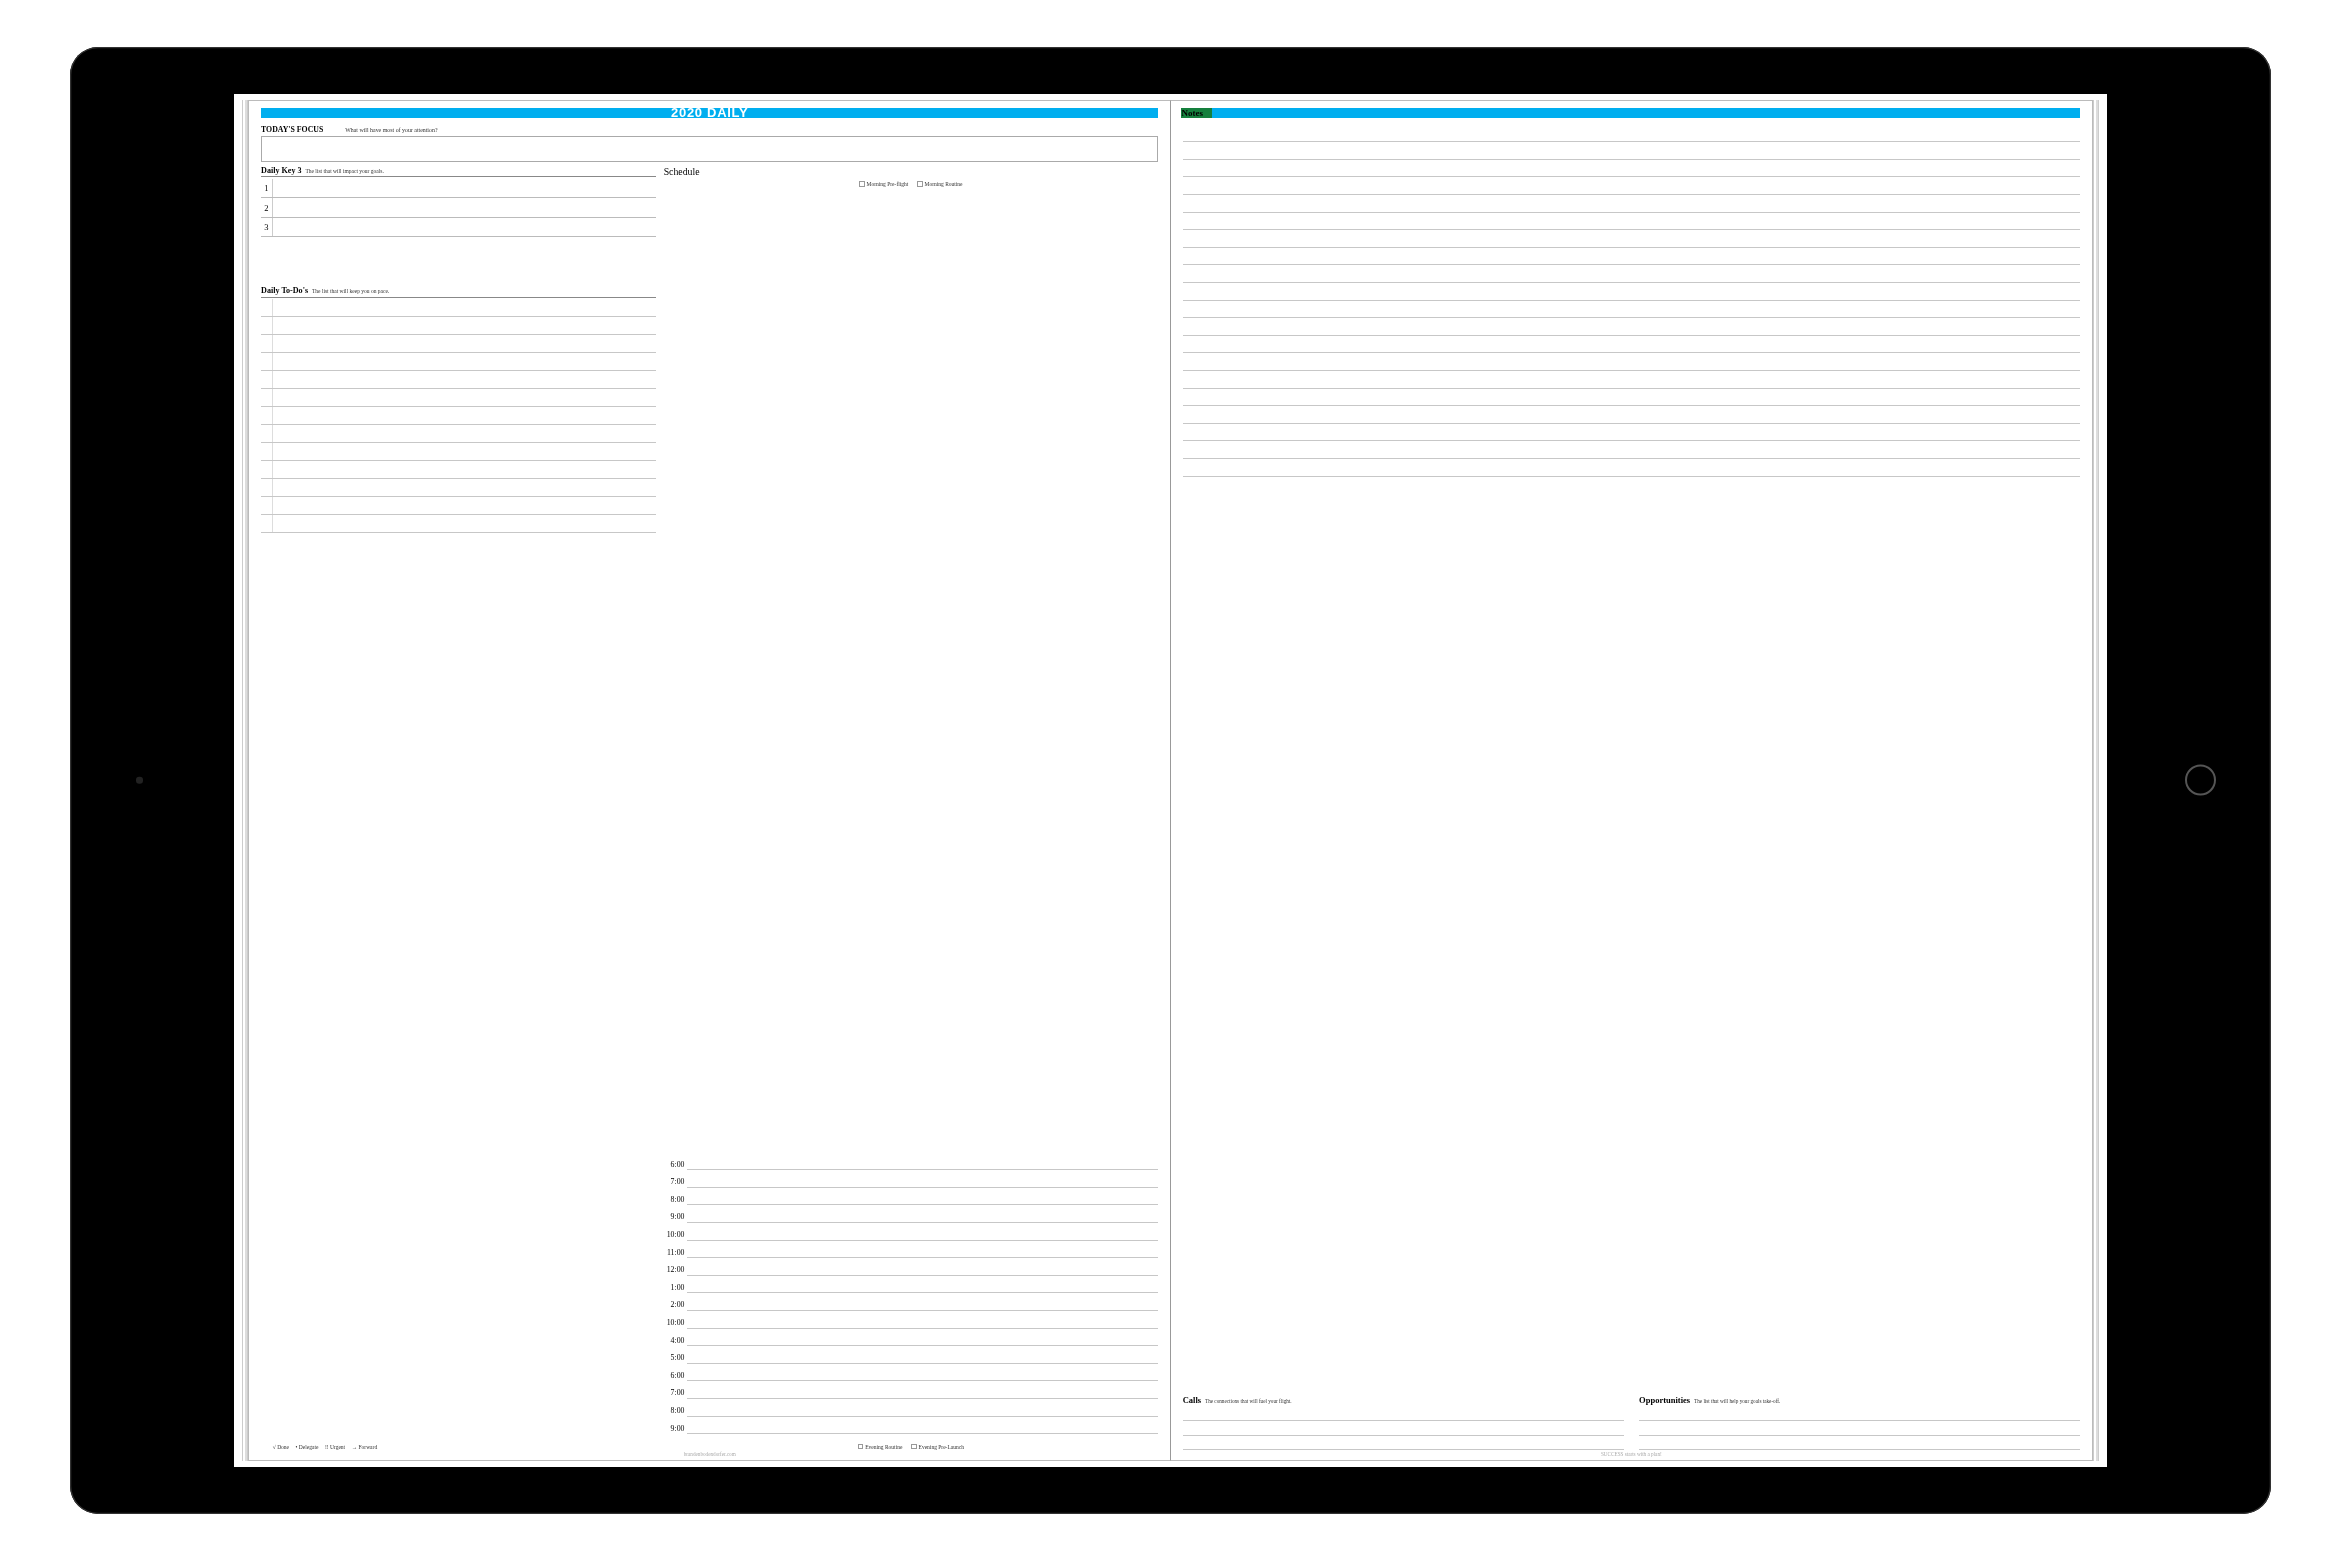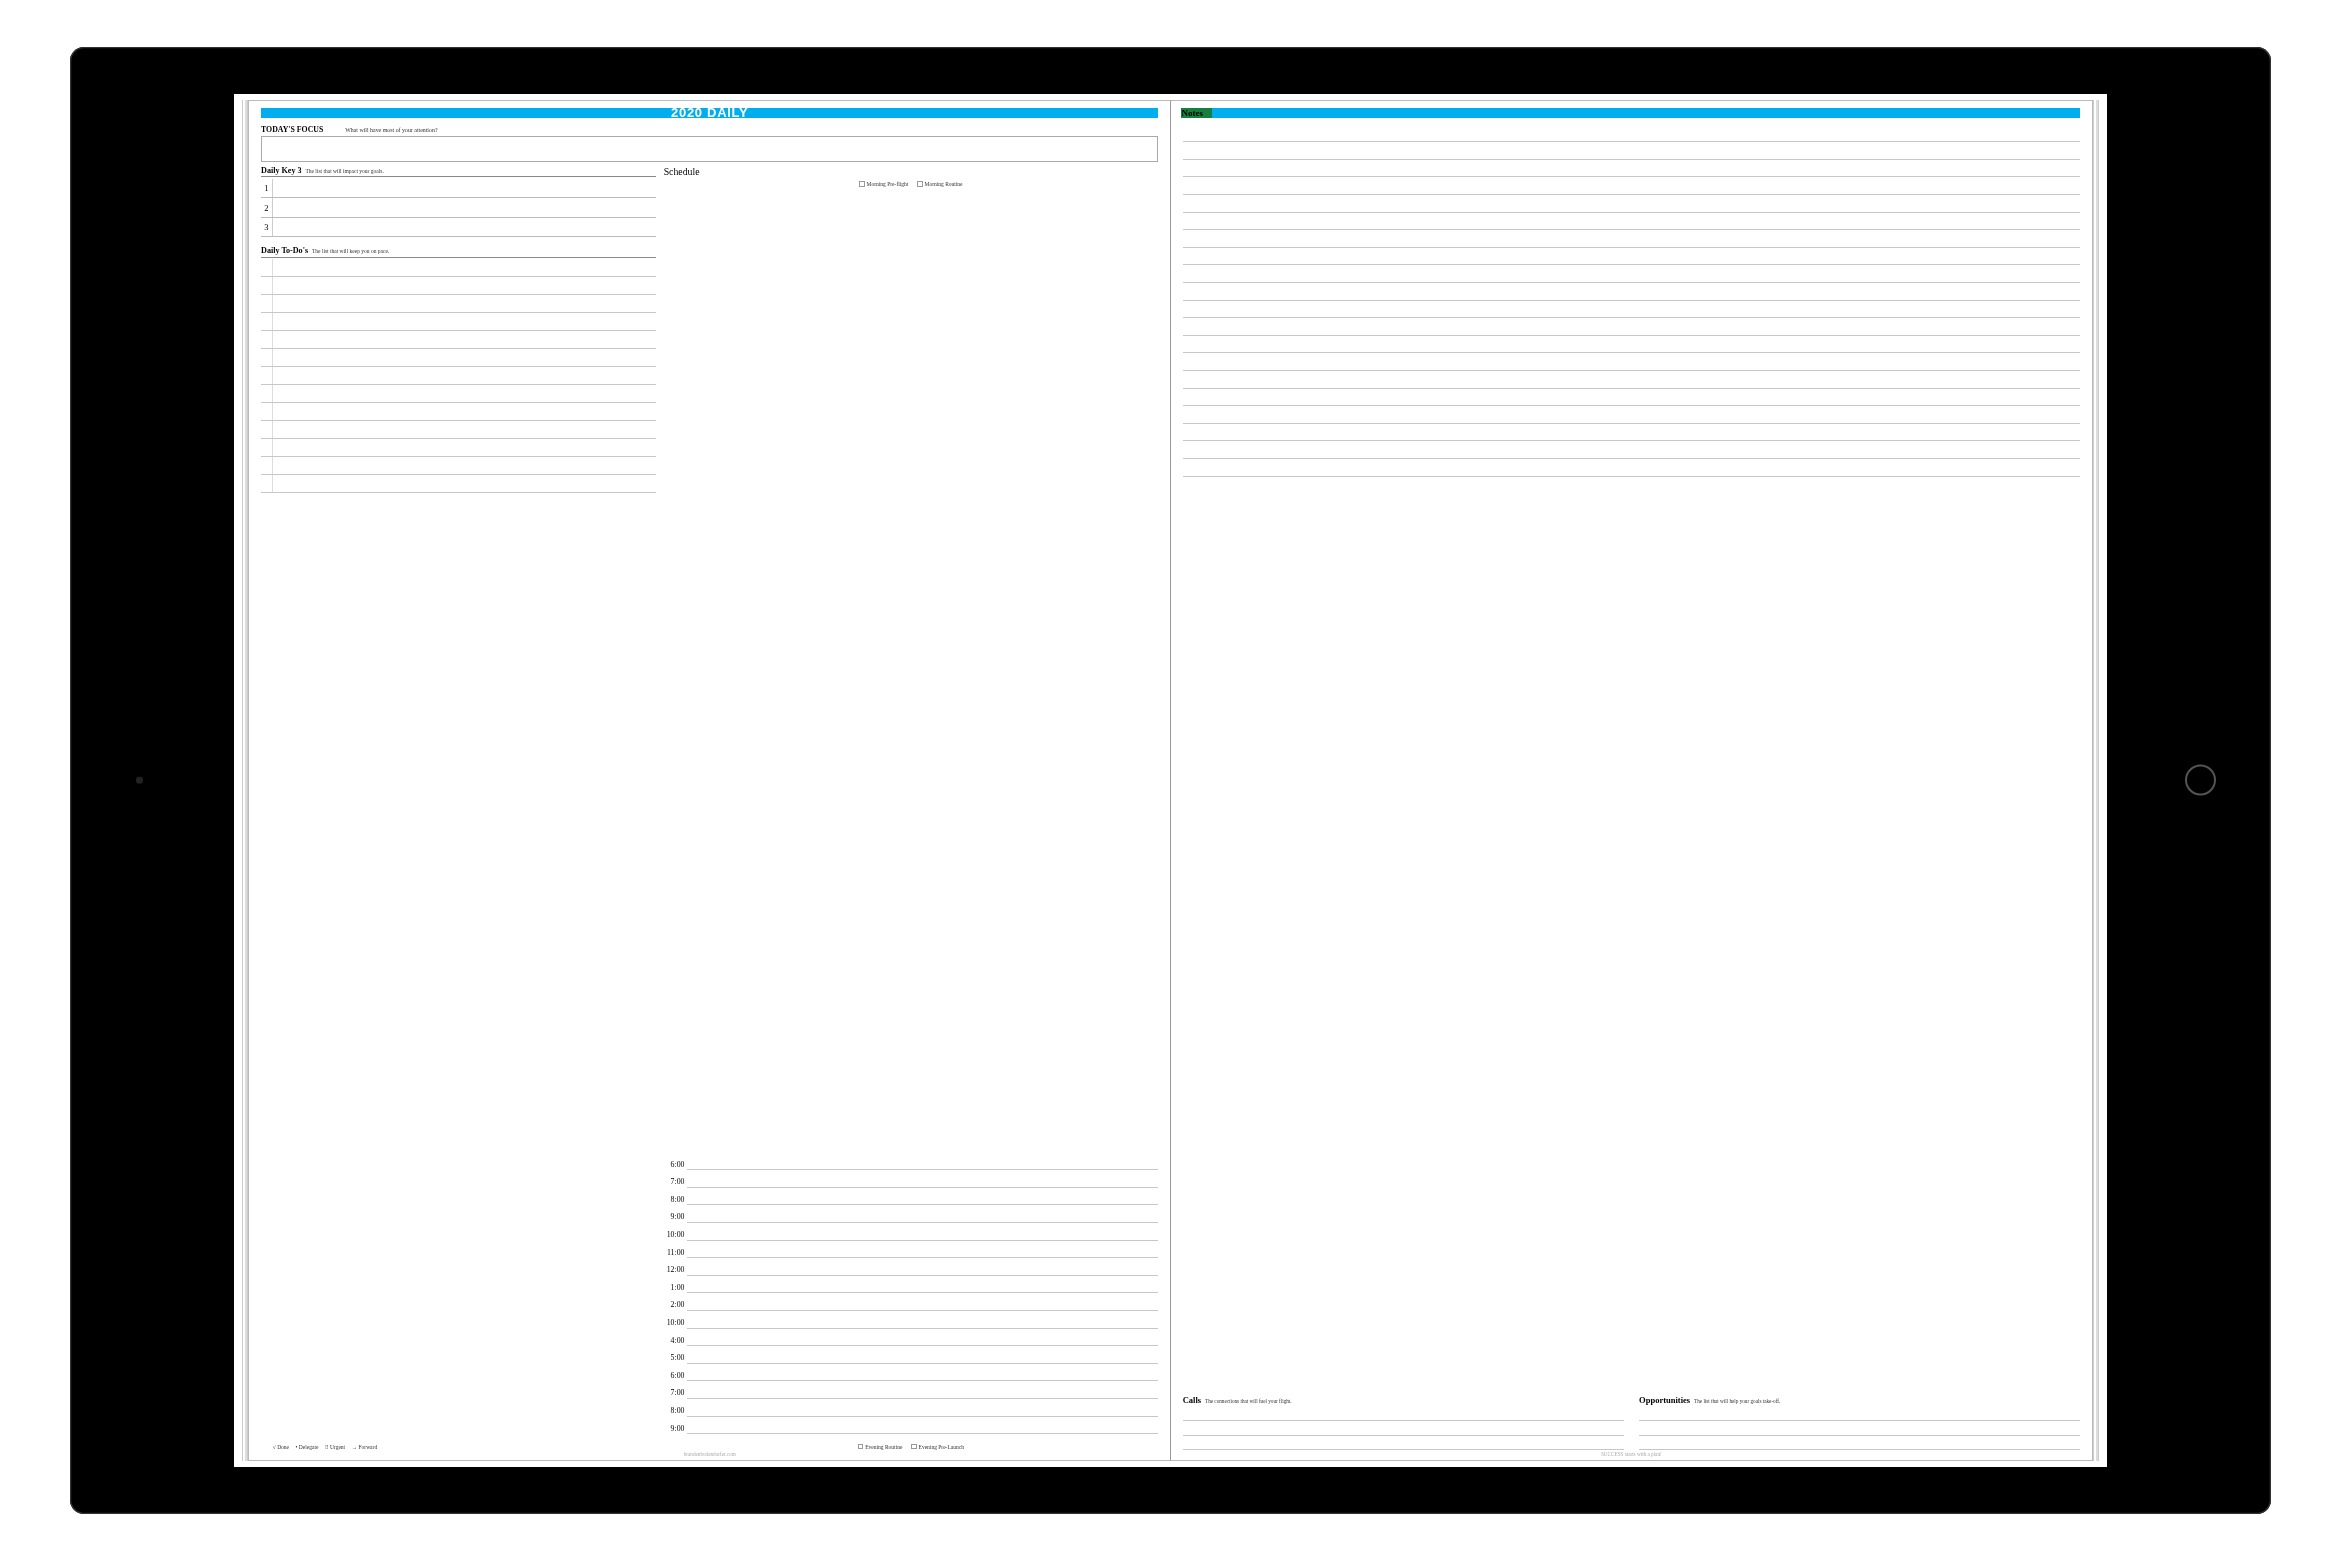--- a/index.html
+++ b/index.html
@@ -9,21 +9,21 @@
     font-family: Georgia, 'Times New Roman', serif;
     display: flex;
     align-items: center;
     justify-content: center;
   }
   
   .tablet {
     width: 94%;
     aspect-ratio: 3 / 2;
     background: #000;
-    border-radius: 14px;
+    border-radius: 28px;
     padding: 2% 7%;
     position: relative;
     box-shadow: 0 0 0 1.3px #333 inset;
   }
   .home-btn {
     position: absolute;
     right: 2.5%;
     top: 50%;
     transform: translateY(-50%);
     width: 31px; height: 31px;
@@ -108,21 +108,21 @@
   .focus-row { display:flex; align-items:baseline; gap:22px; }
   .sec-lead { font-weight:bold; font-size:7.8px; }
   .sec-sub  { font-size:5.9px; color:#333; }
   .focus-box{
     border:0.7px solid #aaa;
     height:26px;
     margin:2.6px 0 3.9px 0;
   }
 
   .two-col { display:flex; gap:7.8px; flex:1; min-height:0; }
-  .colA { width: 44%; display:flex; flex-direction:column; }
+  .colA { width: 44%; display:flex; flex-direction:column;gap:40px; }
   .colB { flex:1; display:flex; flex-direction:column; }
 
   .mini-head { display:flex; align-items:baseline; gap:3.9px; border-bottom:0.7px solid #888; padding-bottom:1.3px; margin-bottom:1.3px;}
   .mini-head .t { font-weight:bold; font-size:8.1px; }
   .mini-head .s { font-size:5.5px; color:#333; }
 
   .key3 .row { display:flex; border-bottom:0.7px solid #bbb; height:19.5px; align-items:center;}
   .key3 .row .n { width:11.7px; text-align:center; font-size:8.5px; border-right:0.7px solid #ccc; height:100%; display:flex; align-items:center; justify-content:center;}
   .key3 .row .line{ flex:1; }
 

